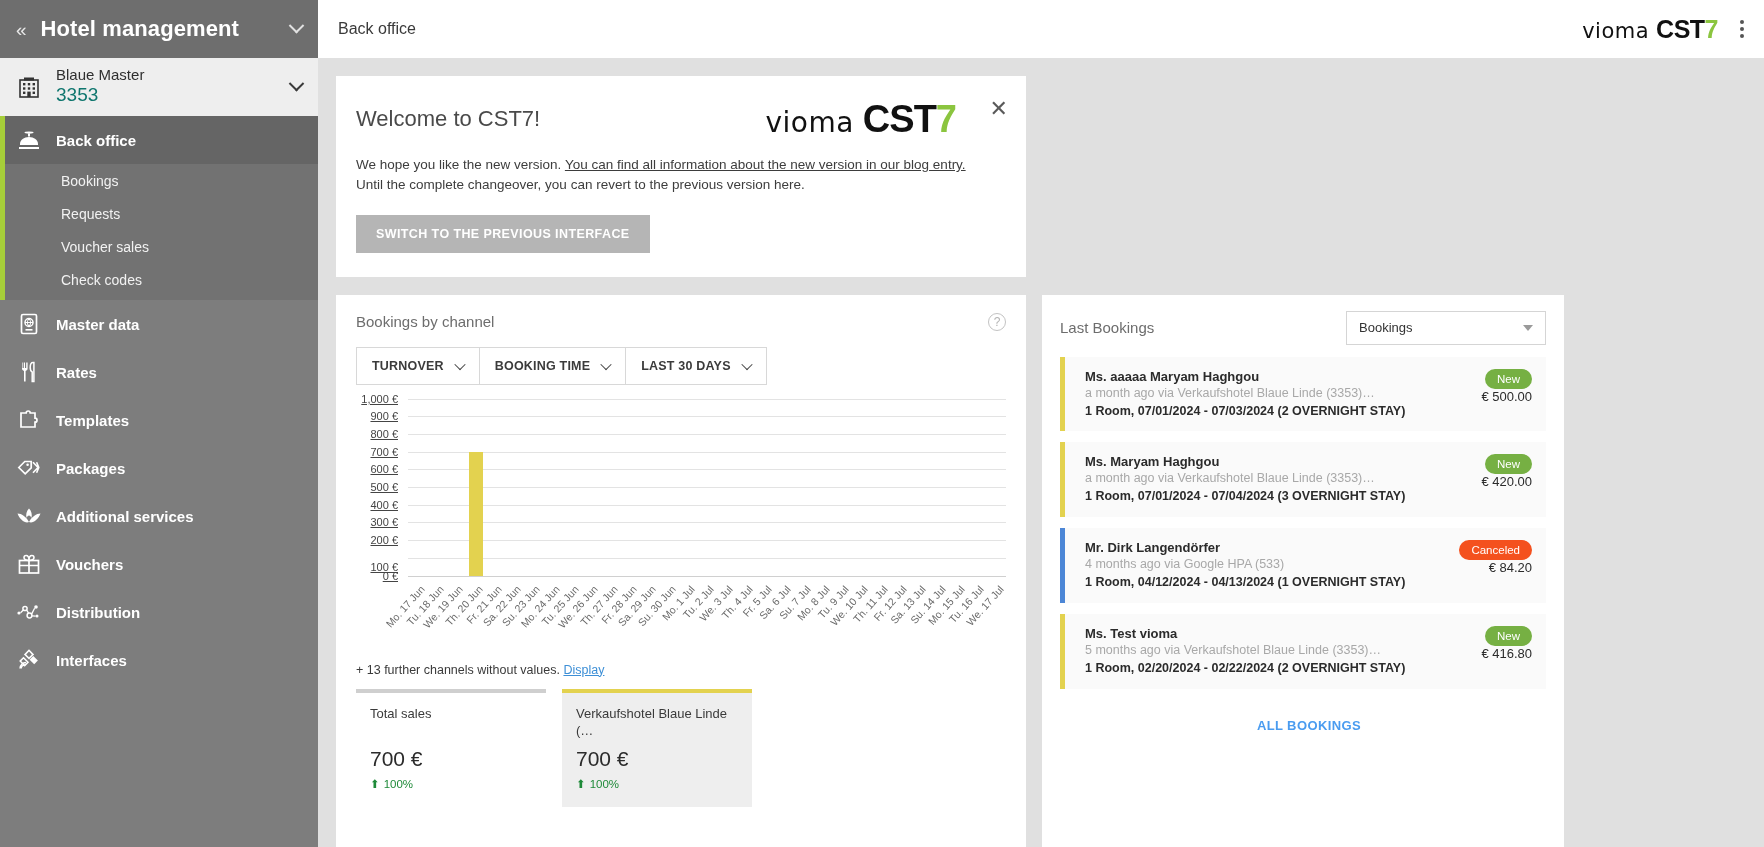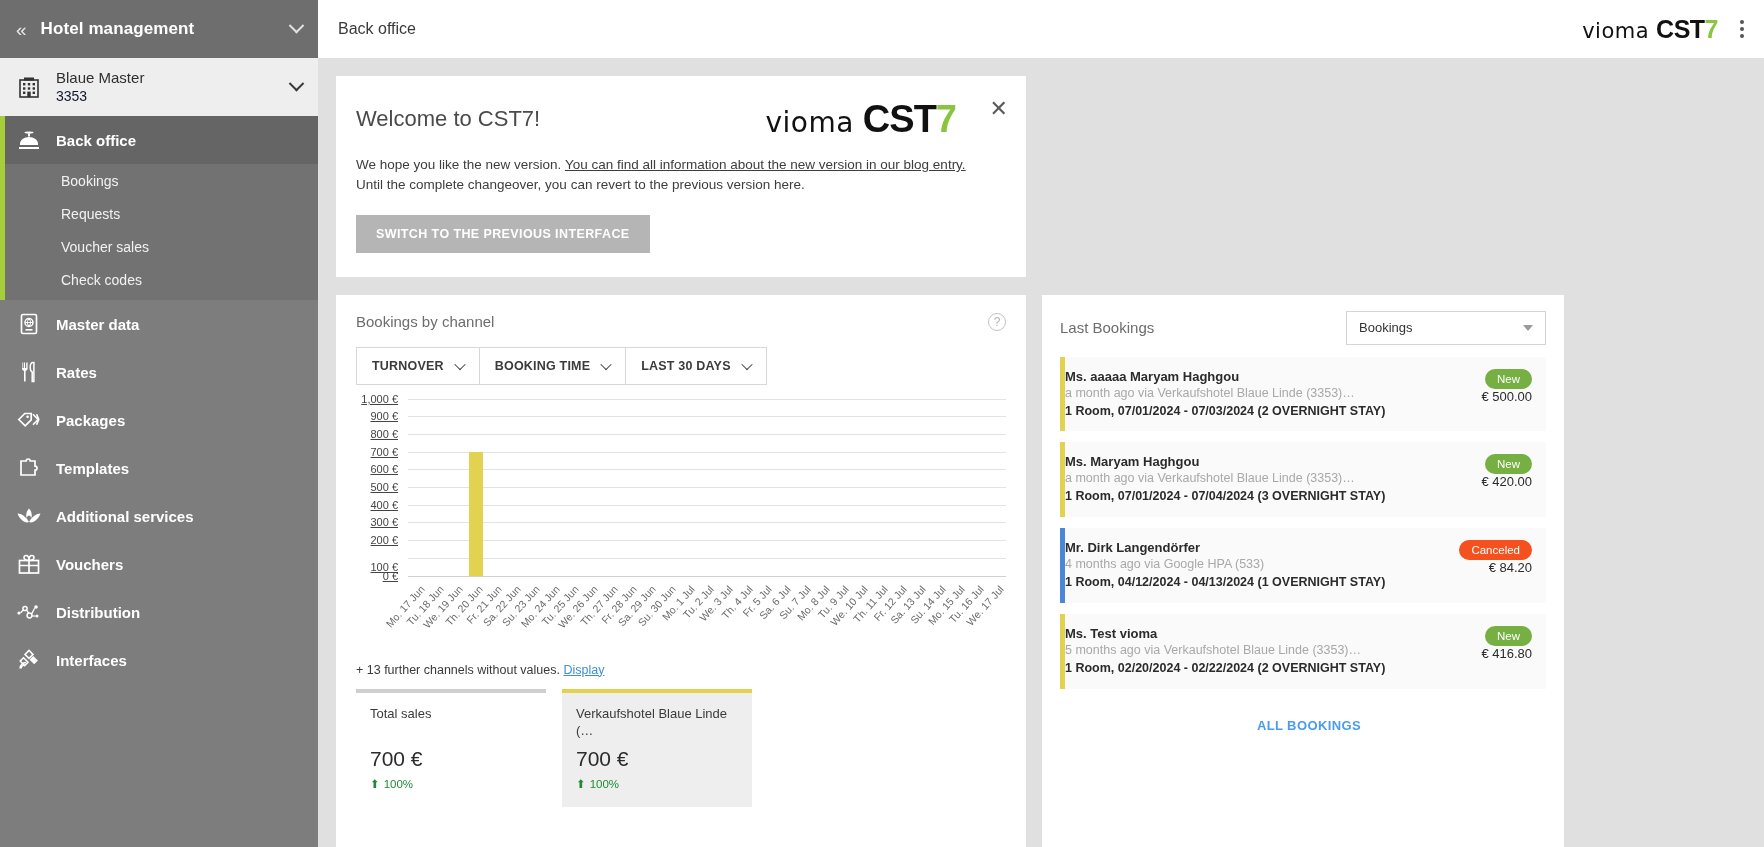--- a/index.html
+++ b/index.html
@@ -14,33 +14,33 @@
   
   .sidebar {
     width: 318px; min-width: 318px; height: 847px;
     background: #7d7d7d; color: #fff; position: relative;
   }
   .sb-top {
     height: 58px; background: #6e6e6e;
     display: flex; align-items: center; padding: 0 16px; gap: 14px;
   }
   .sb-collapse { font-size: 19px; color: #e9e9e9; line-height: 1; cursor: pointer; }
-  .sb-title { font-size: 17px; font-weight: bold; color: #fff; flex: 1; letter-spacing: .1px;}
+  .sb-title { font-size: 22px; font-weight: bold; color: #fff; flex: 1; letter-spacing: .1px;}
   .sb-chev { font-size: 13px; color: #e2e2e2; }
   .chev { display:inline-block; width:11px; height:11px; border-right:2px solid currentColor;
           border-bottom:2px solid currentColor; transform: rotate(45deg) translate(-2px,-2px); }
 
   .hotel {
     height: 58px; background: #eeeeee; color: #333;
     display: flex; align-items: center; padding: 0 16px; gap: 14px; cursor: pointer;
   }
   .hotel .ic { width: 26px; color: #333; display:flex; align-items:center; justify-content:center;}
   .hotel-txt { flex: 1; }
   .hotel-name { font-size: 15px; color: #2f2f2f; line-height: 1.15; }
-  .hotel-id { font-size: 14px; color: #0f172a; line-height: 1.3; }
+  .hotel-id { font-size: 19px; color: #0f766e; line-height: 1.3; }
   .hotel-chev { color: #3a3a3a; }
 
   .nav-item {
     display: flex; align-items: center; gap: 14px;
     height: 48px; padding: 0 16px; cursor: pointer; position: relative;
     font-size: 15px; font-weight: bold; color: #fff;
   }
   .nav-item.active { background: #656565; }
   .nav-item.active::before {
     content:""; position:absolute; left:0; top:0; bottom:0; width:5px; background:#a6ce39;
@@ -158,21 +158,21 @@
     width: 200px; height: 34px; border: 1px solid #d5d5d5; background: #fff;
     display: flex; align-items: center; justify-content: space-between;
     padding: 0 12px; font-size: 13px; color: #333; cursor: pointer;
   }
   .select .tri { width:0; height:0; border-left:5px solid transparent; border-right:5px solid transparent;
                  border-top:6px solid #9a9a9a; }
 
   .book-list { margin-top: 12px; }
   .book-row {
     display: flex; background: #fafafa; border-left: 5px solid #e3d24f;
-    padding: 12px 14px 12px 0; margin-bottom: 11px; position: relative;
+    padding: 12px 14px 12px 20px; margin-bottom: 11px; position: relative;
   }
   .book-row.blue { border-left-color: #4c86d6; }
   .book-left { flex: 1; padding-right: 10px; }
   .book-right { width: 108px; display:flex; flex-direction:column; align-items:flex-end; }
   .guest { font-size: 13px; font-weight: bold; color: #2b2b2b; }
   .meta { font-size: 12.5px; color: #a8a8a8; margin-top: 2px; }
   .stay { font-size: 12.5px; color: #2b2b2b; margin-top: 3px; line-height: 1.35; }
   .stay b { font-weight: bold; }
   .badge {
     border-radius: 12px; font-size: 11.5px; color: #fff; padding: 4px 12px;
@@ -256,35 +256,35 @@
       <span class="nav-ic">
         <svg width="22" height="22" viewBox="0 0 22 22">
             <path d="M4 1.5v6c0 1.3.8 2.2 2 2.4V20.5h1.6V9.9c1.2-.2 2-1.1 2-2.4v-6H8.2v5.4H7V1.5H5.8v5.4H4.6V1.5z" fill="#fff"></path>
             <path d="M15 1.5c-1.7 0-2.8 2.2-2.8 5 0 2.3.8 3.9 2 4.4V20.5h1.7V1.5z" fill="none" stroke="#fff" stroke-width="1.5"></path>
           </svg>
       </span>
       <span>Rates</span>
     </div>
     <div class="nav-item">
       <span class="nav-ic">
+        <svg width="24" height="22" viewBox="0 0 24 22">
+            <path d="M4 4h5.2a2 2 0 114 0H18v5.2a2 2 0 110 4V18H4z" fill="none" stroke="#fff" stroke-width="1.7"></path>
+          </svg>
+      </span>
+      <span>Templates</span>
+    </div>
+    <div class="nav-item">
+      <span class="nav-ic">
         <svg width="24" height="20" viewBox="0 0 24 20">
             <path d="M1.8 9.5l6-6h6.4v6.4l-6 6z" fill="none" stroke="#fff" stroke-width="1.7"></path>
             <circle cx="10.6" cy="6.8" r="1.3" fill="#fff"></circle>
             <path d="M16 4.2l5 5.3-5 5.3M19.6 4.2l2.2 5.3-2.2 5.3" fill="none" stroke="#fff" stroke-width="1.6"></path>
           </svg>
       </span>
       <span>Packages</span>
-    </div>
-    <div class="nav-item">
-      <span class="nav-ic">
-        <svg width="24" height="22" viewBox="0 0 24 22">
-            <path d="M4 4h5.2a2 2 0 114 0H18v5.2a2 2 0 110 4V18H4z" fill="none" stroke="#fff" stroke-width="1.7"></path>
-          </svg>
-      </span>
-      <span>Templates</span>
     </div>
     <div class="nav-item">
       <span class="nav-ic">
         <svg width="26" height="20" viewBox="0 0 26 20">
             <path d="M13 2.5c2.5 2.5 3.4 6 2.4 9.5-1-3.5-3.8-3.5-4.8 0C9.6 8.5 10.5 5 13 2.5z" fill="#fff"></path>
             <path d="M1.5 7.5c4 0 8.5 3 11.5 8.5C9.5 18 3.5 13.5 1.5 7.5zM24.5 7.5c-4 0-8.5 3-11.5 8.5 3.5 2 9.5-2.5 11.5-8.5z" fill="#fff"></path>
           </svg>
       </span>
       <span>Additional services</span>
     </div>

